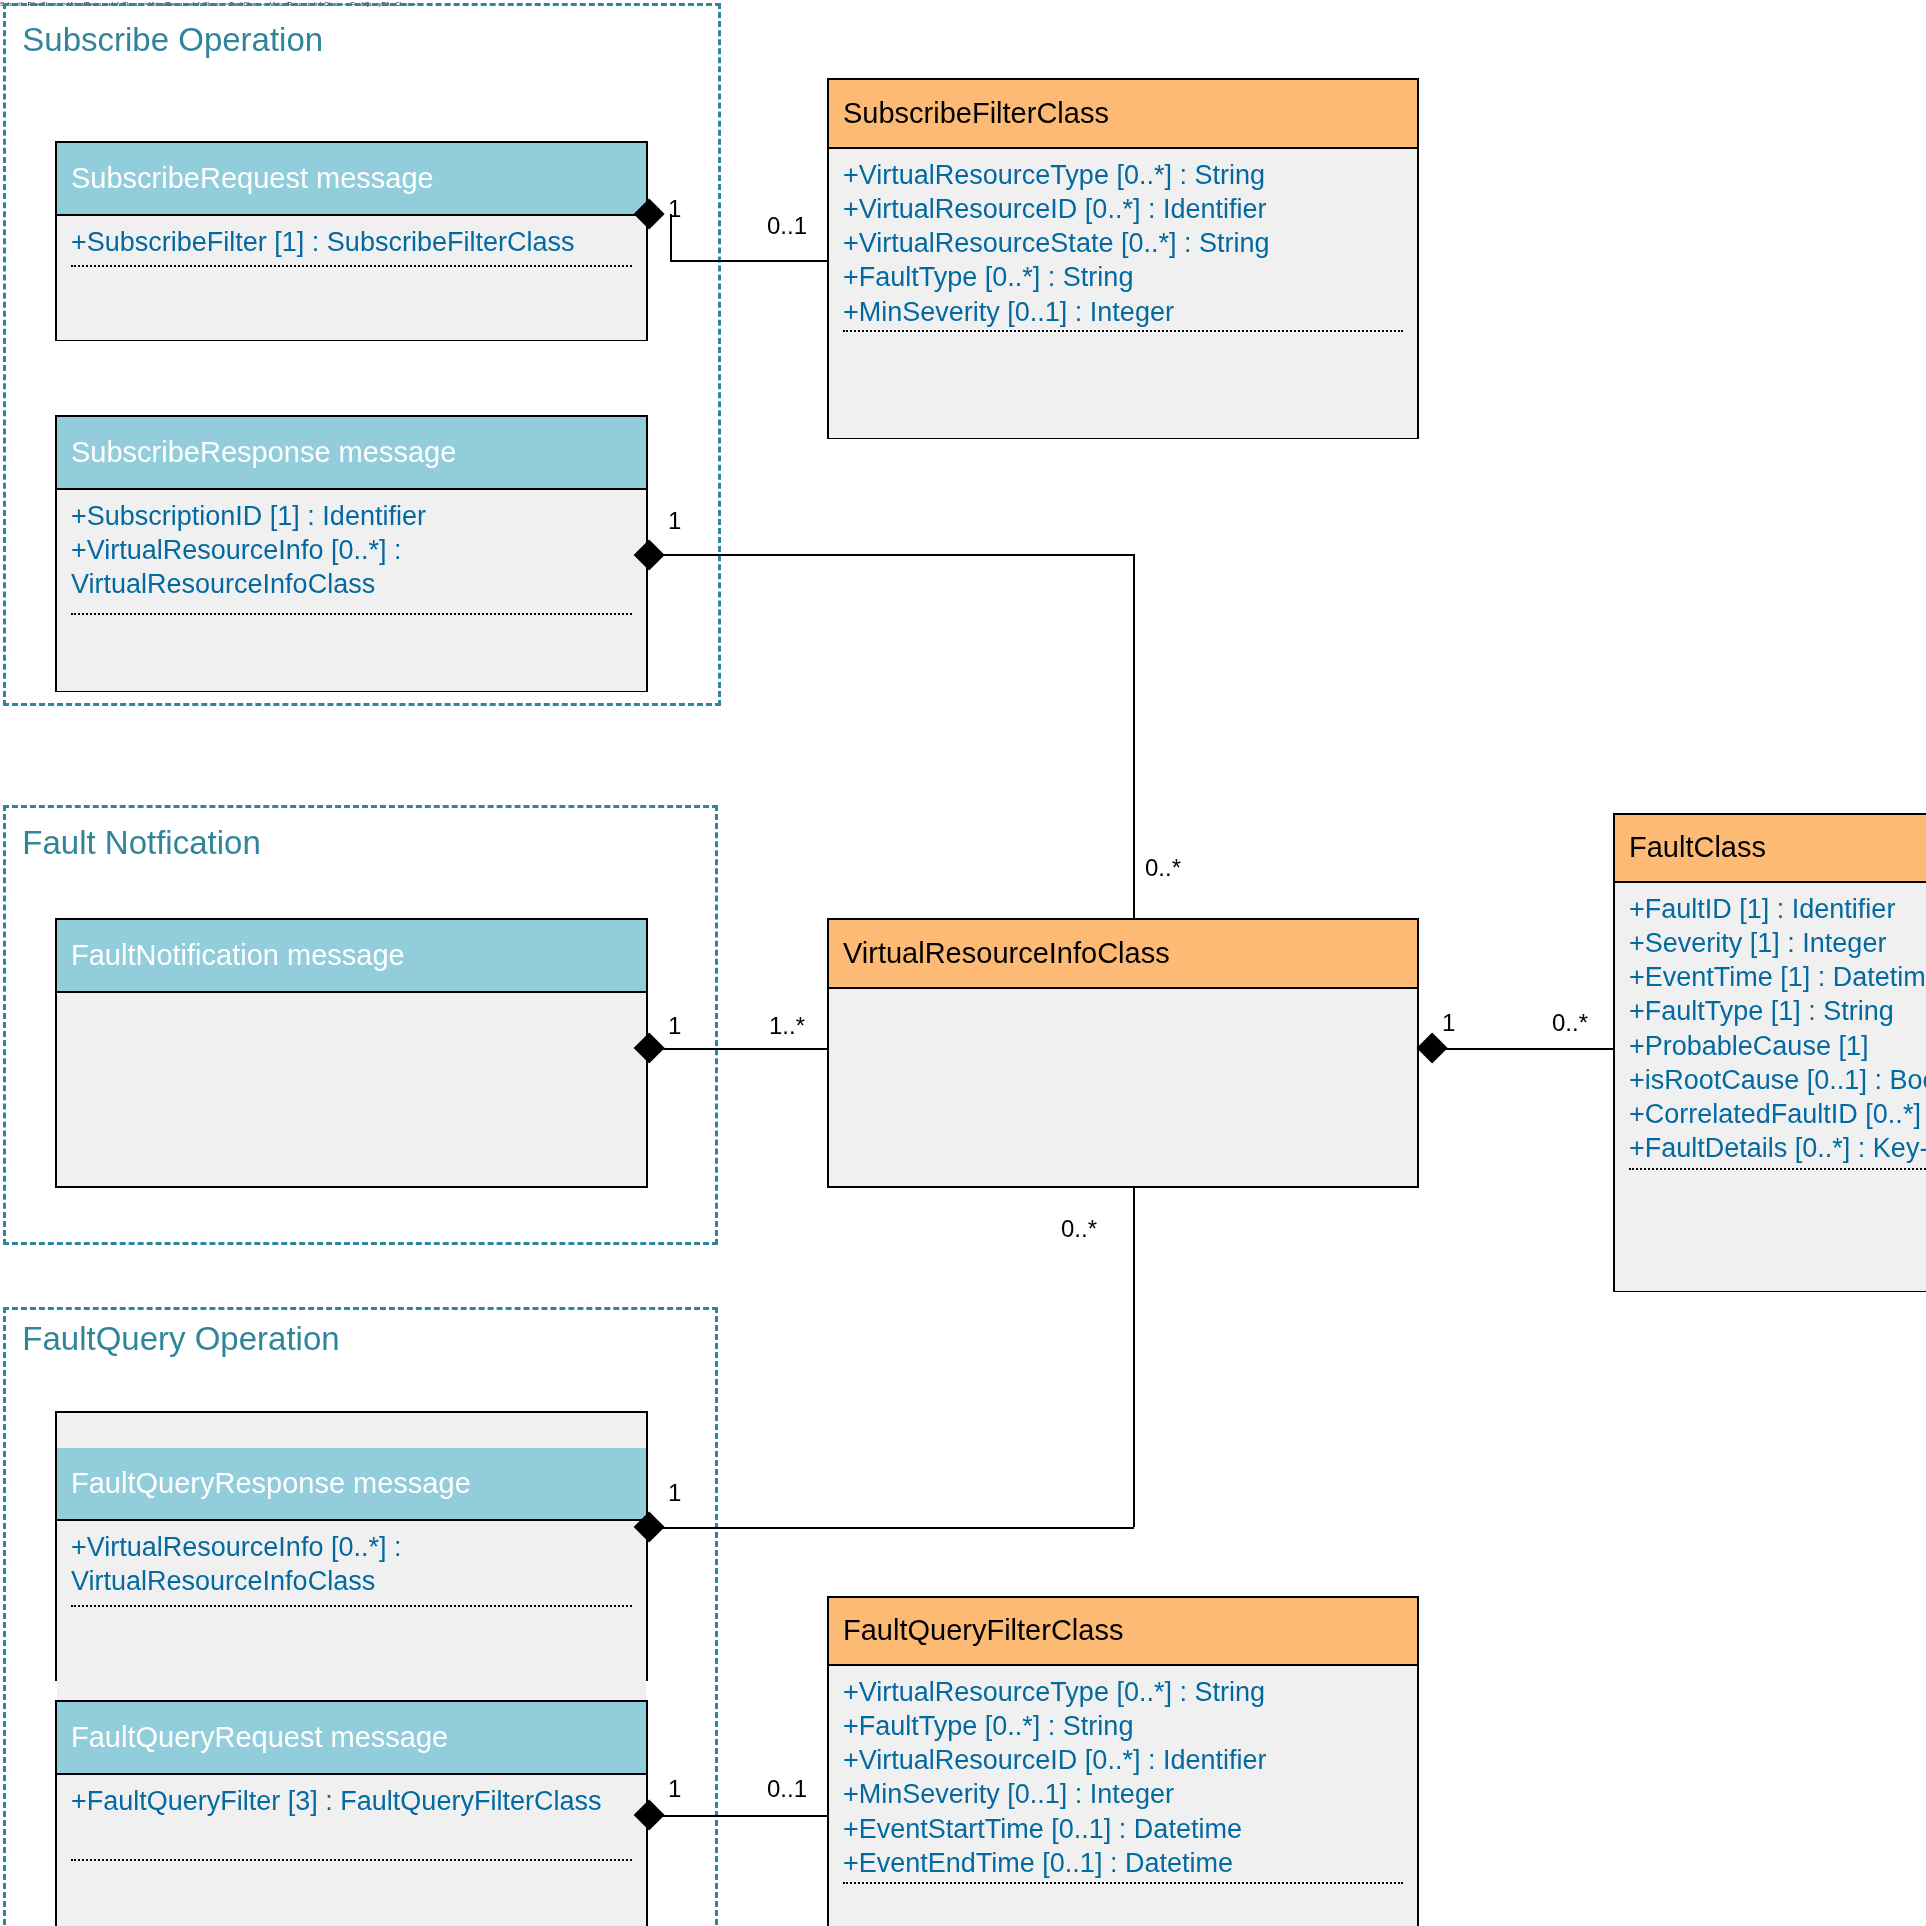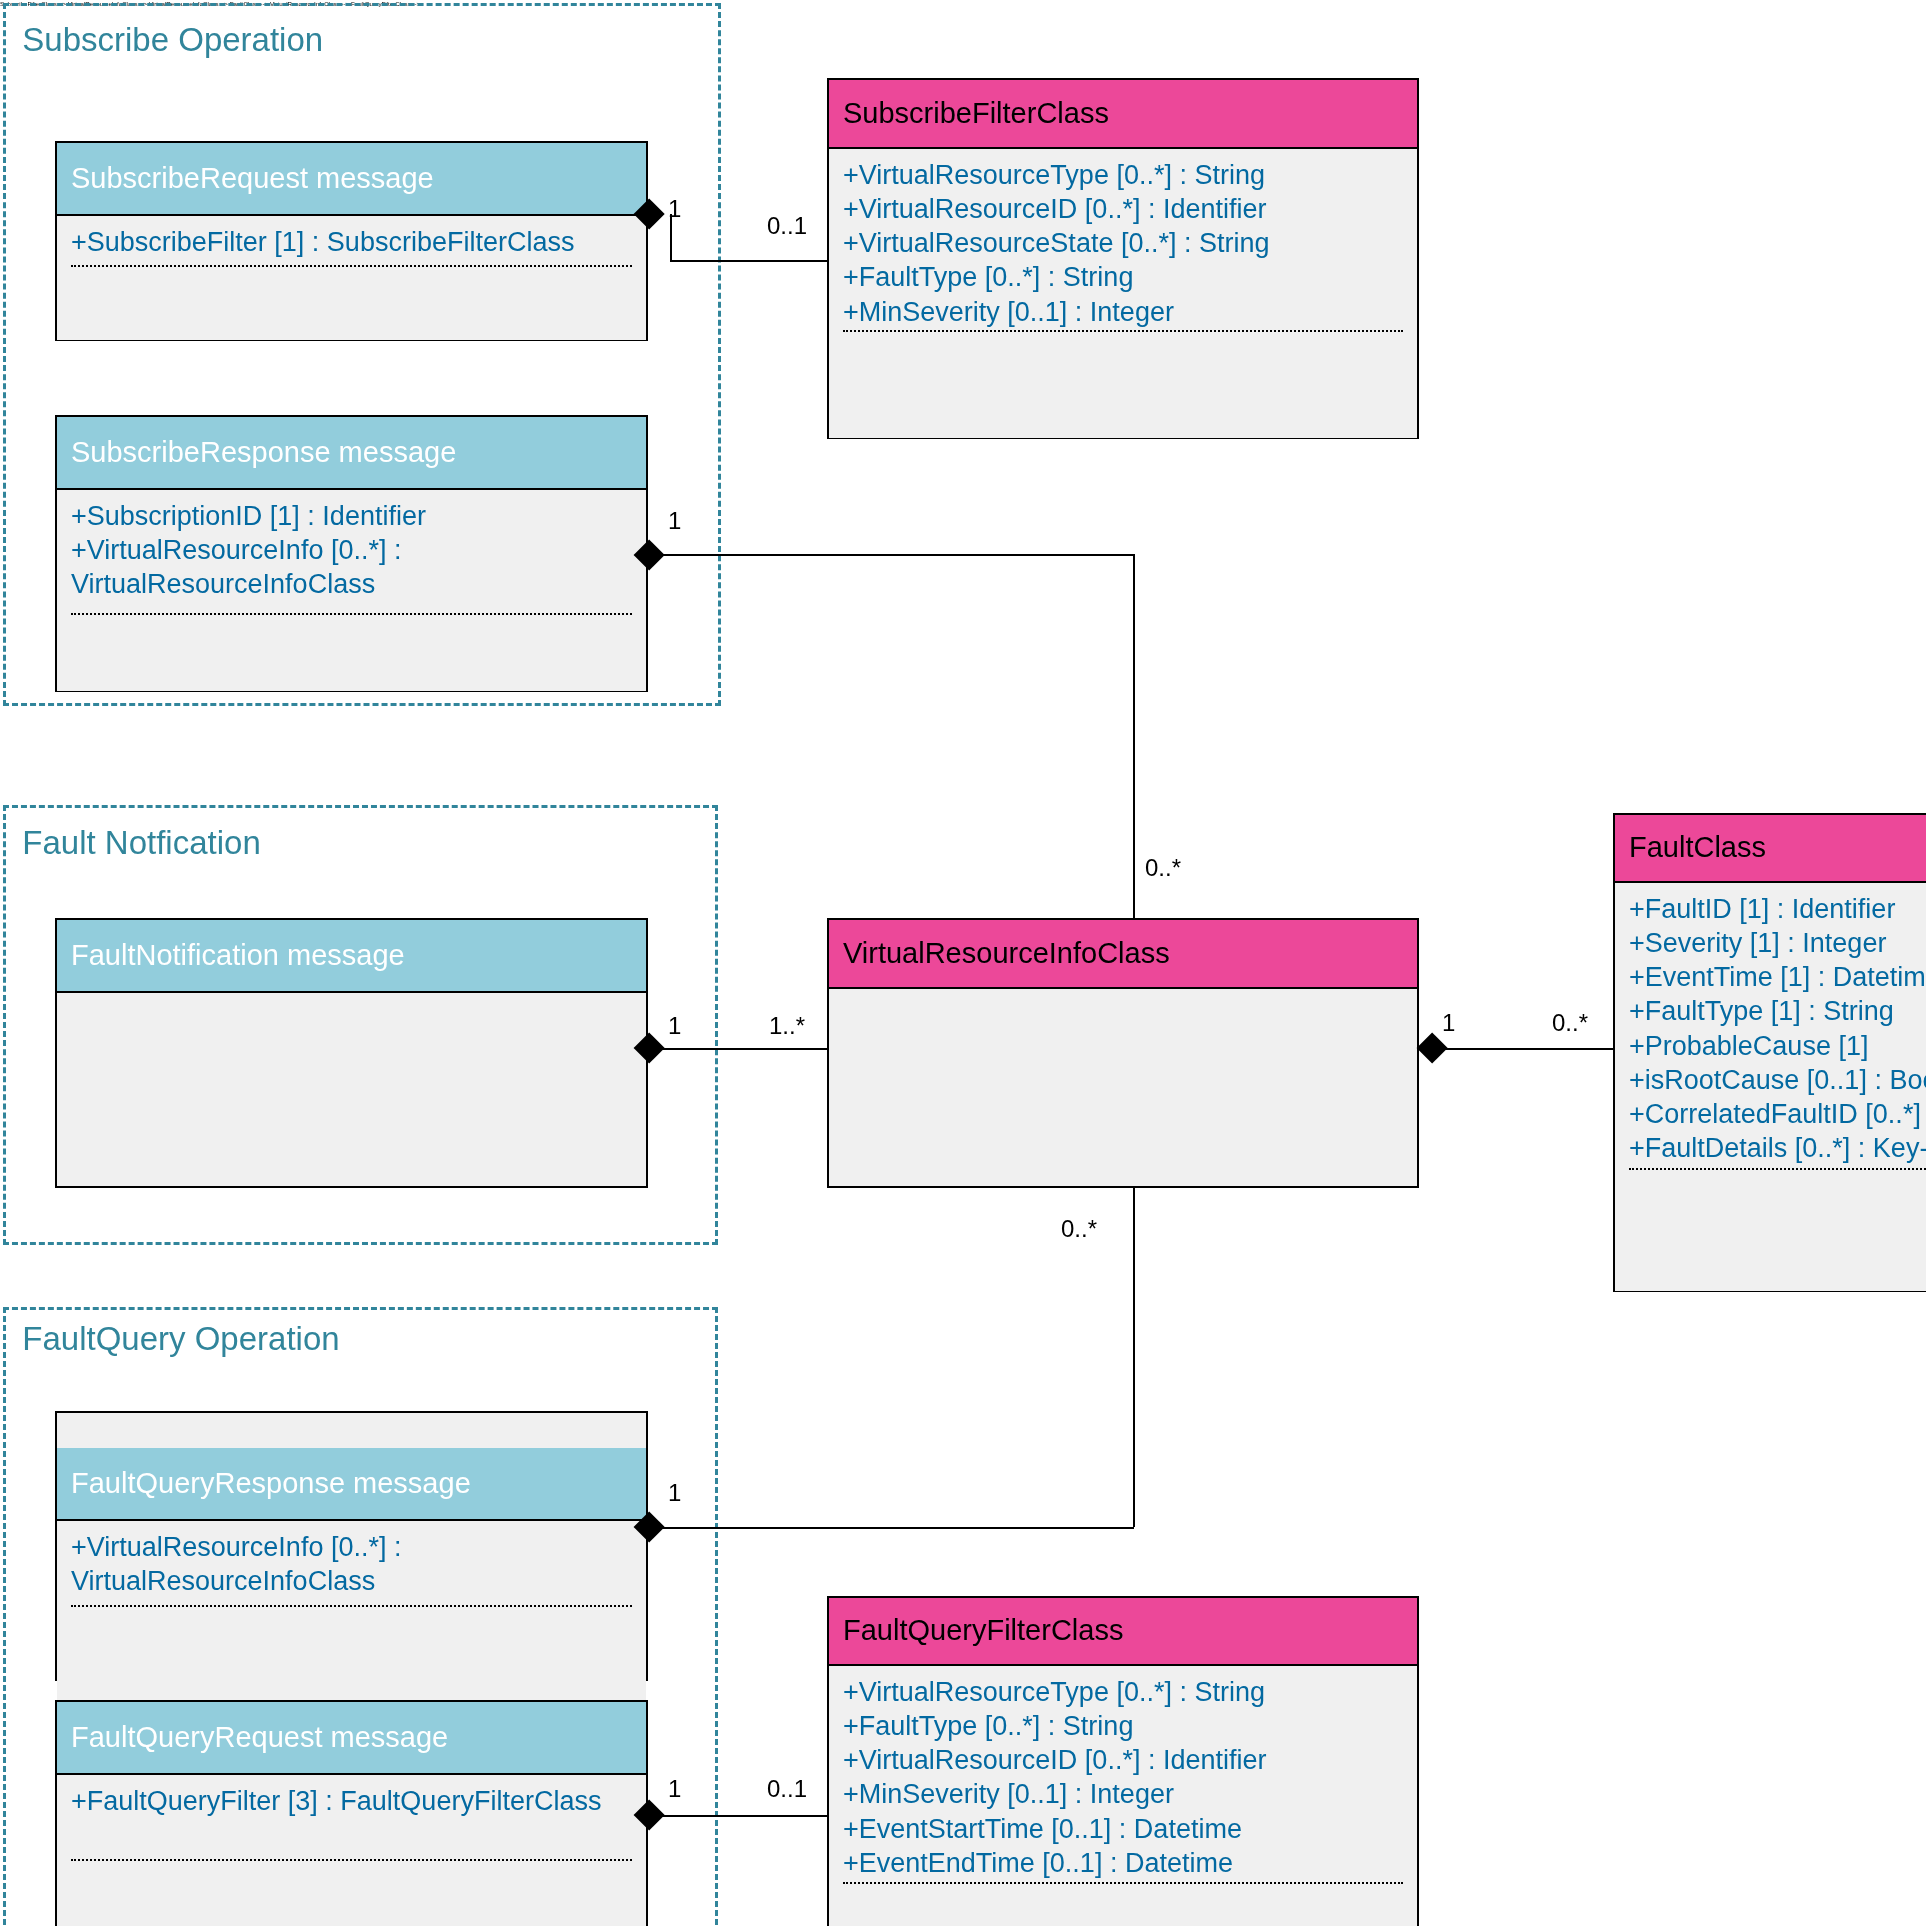--- a/index.html
+++ b/index.html
@@ -46,21 +46,21 @@
     font-size:29px;
     line-height:1.1;
     white-space:nowrap;
   }
   .node.msg .node-header{
     background:#92CDDC;
     color:#ffffff;
     border-bottom:2.7px solid #000;
   }
   .node.cls .node-header{
-    background:#ec4899;
+    background:#fdba74;
     color:#000000;
     border-bottom:2.7px solid #000;
   }
   .node-body{
     position:relative;
     box-sizing:border-box;
     background:#F0F0F0;
     padding:8.5px 14px 0 14px;
   }
   .attr{

